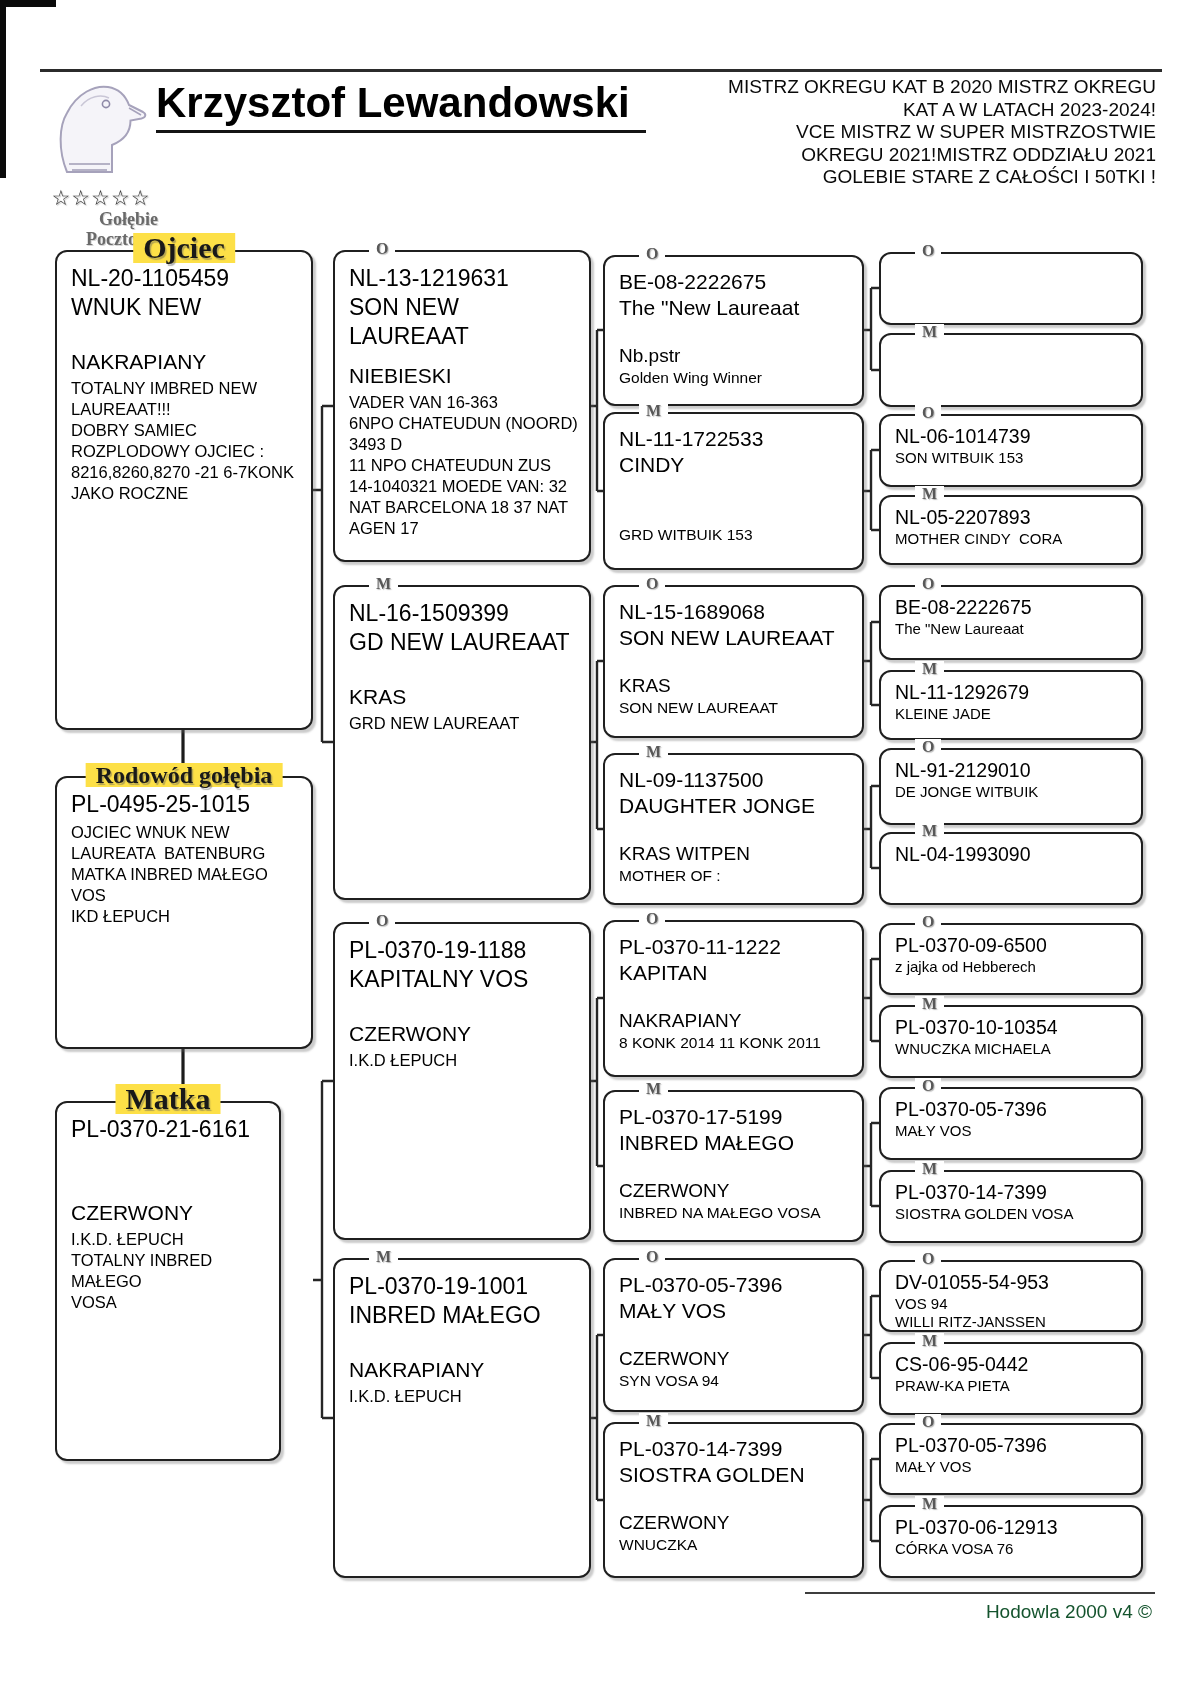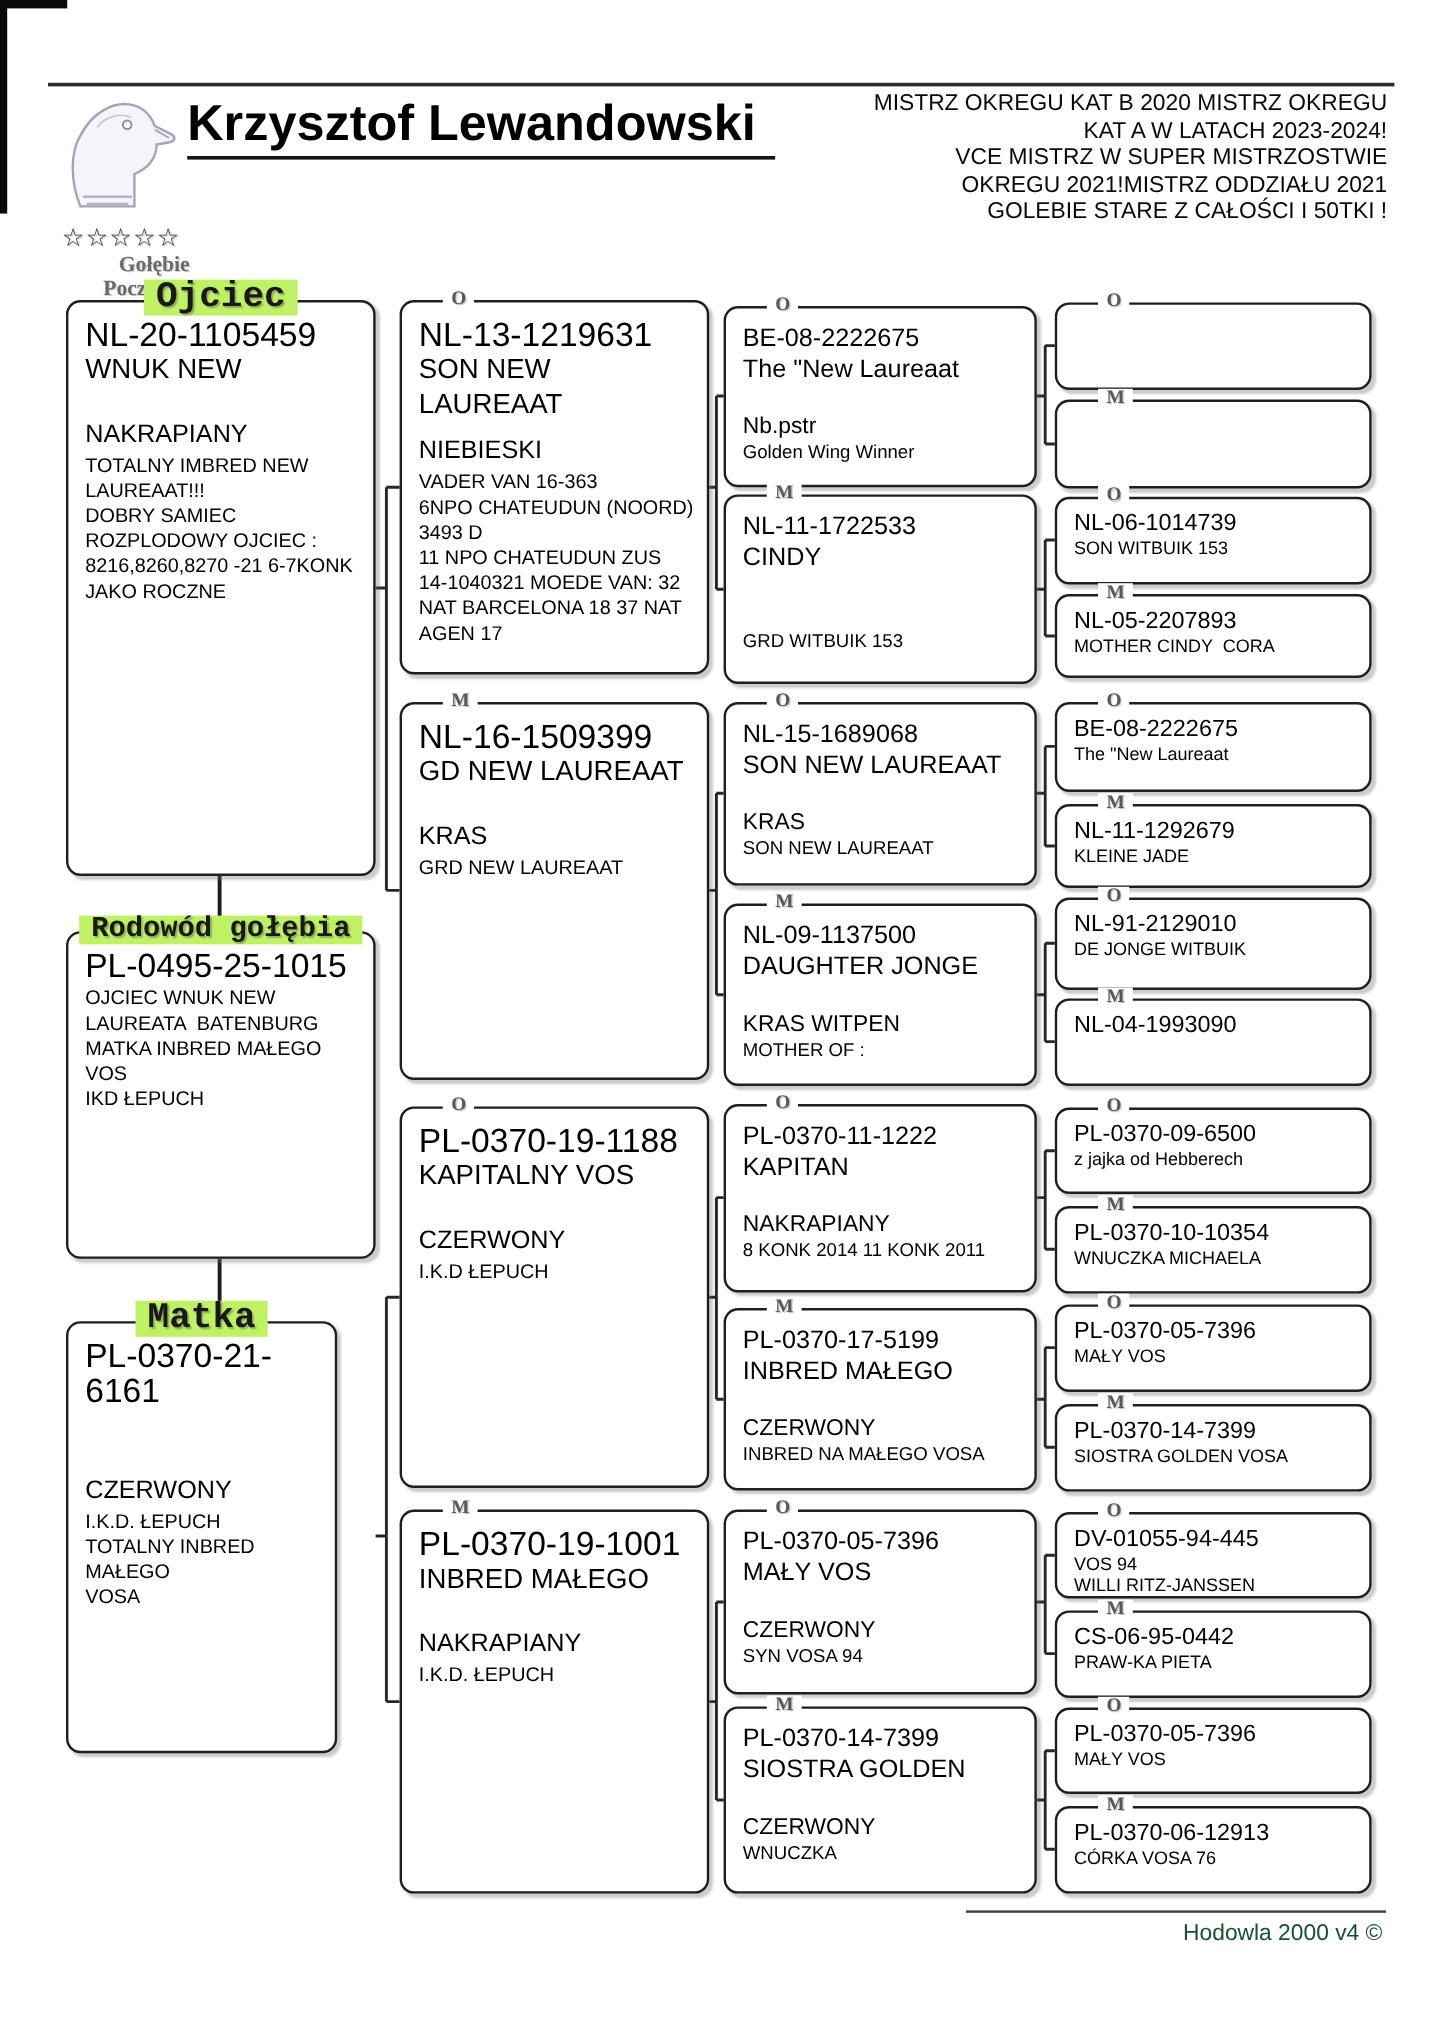--- a/index.html
+++ b/index.html
@@ -15,29 +15,29 @@
   .logo-name{font-family:"Liberation Serif",serif;font-weight:bold;font-size:18px;
              line-height:20px;color:#6a6a6a;text-shadow:1px 1px 0 rgba(170,170,170,.5);text-align:right;}
   .breeder{position:absolute;left:156px;top:80px;font-size:42px;font-weight:bold;
            line-height:1.08;border-bottom:3px solid #141414;padding:0 16px 5px 0;white-space:nowrap;}
   .achv{position:absolute;right:44px;top:76px;width:540px;text-align:right;
         font-size:19px;line-height:22.5px;white-space:pre-wrap;color:#090909;}
   
   .pbox{position:absolute;background:#fff;border:2.4px solid #1f1f1f;border-radius:12px;
         box-sizing:border-box;padding:12px 10px 8px 14px;
         box-shadow:3px 3px 2px rgba(105,105,105,.35);}
-  .legend{position:absolute;top:-19px;left:50%;transform:translateX(-50%);background:#bef264;
-          padding:0 10px;font-family:Liberation Mono, monospace;font-weight:bold;font-size:30px;
+  .legend{position:absolute;top:-19px;left:50%;transform:translateX(-50%);background:#fde047;
+          padding:0 10px;font-family:Liberation Serif, serif;font-weight:bold;font-size:30px;
           line-height:1;color:#191919;white-space:nowrap;
           text-shadow:1.5px 1.5px 1px rgba(90,90,90,.45);}
   .legend.small{font-size:24px;top:-15px;}
   .sex{position:absolute;top:-11px;left:34px;background:#fff;padding:0 7px;
        font-family:"Liberation Serif",serif;font-weight:bold;font-size:16px;line-height:1;
        color:#585858;text-shadow:1px 1px 1px rgba(120,120,120,.5);}
-  .ring{font-size:28px;line-height:29px;white-space:pre-wrap;}
+  .ring{font-size:23px;line-height:29px;white-space:pre-wrap;}
   .name{font-size:23px;line-height:29px;min-height:29px;white-space:pre-wrap;}
   .color{font-size:21px;line-height:26px;margin-top:27px;min-height:26px;white-space:pre-wrap;}
   .desc{font-size:16.5px;line-height:21px;margin-top:3px;white-space:pre-wrap;}
   .subject-desc{}
   .md .ring,.md .name{font-size:21px;line-height:26px;min-height:26px;}
   .md .color{font-size:19px;line-height:23px;margin-top:23px;min-height:23px;}
   .md .desc{font-size:15.5px;line-height:19px;margin-top:1px;}
   .sm{padding:8px 8px 4px 14px;}
   .sm .ring{font-size:19.5px;line-height:25px;}
   .sm .info{font-size:15px;line-height:18px;white-space:pre-wrap;}
@@ -284,21 +284,21 @@
     <div class="ring">PL-0370-05-7396</div>
     <div class="info">MAŁY VOS</div>
   </div>
   <div class="pbox sm" style="left:879px;top:1170px;width:264px;height:73px">
     <span class="sex">M</span>
     <div class="ring">PL-0370-14-7399</div>
     <div class="info">SIOSTRA GOLDEN VOSA</div>
   </div>
   <div class="pbox sm" style="left:879px;top:1260px;width:264px;height:72px">
     <span class="sex">O</span>
-    <div class="ring">DV-01055-94-445</div>
+    <div class="ring">DV-01055-54-953</div>
     <div class="info">VOS 94
 WILLI RITZ-JANSSEN</div>
   </div>
   <div class="pbox sm" style="left:879px;top:1342px;width:264px;height:73px">
     <span class="sex">M</span>
     <div class="ring">CS-06-95-0442</div>
     <div class="info">PRAW-KA PIETA</div>
   </div>
   <div class="pbox sm" style="left:879px;top:1423px;width:264px;height:72px">
     <span class="sex">O</span>

